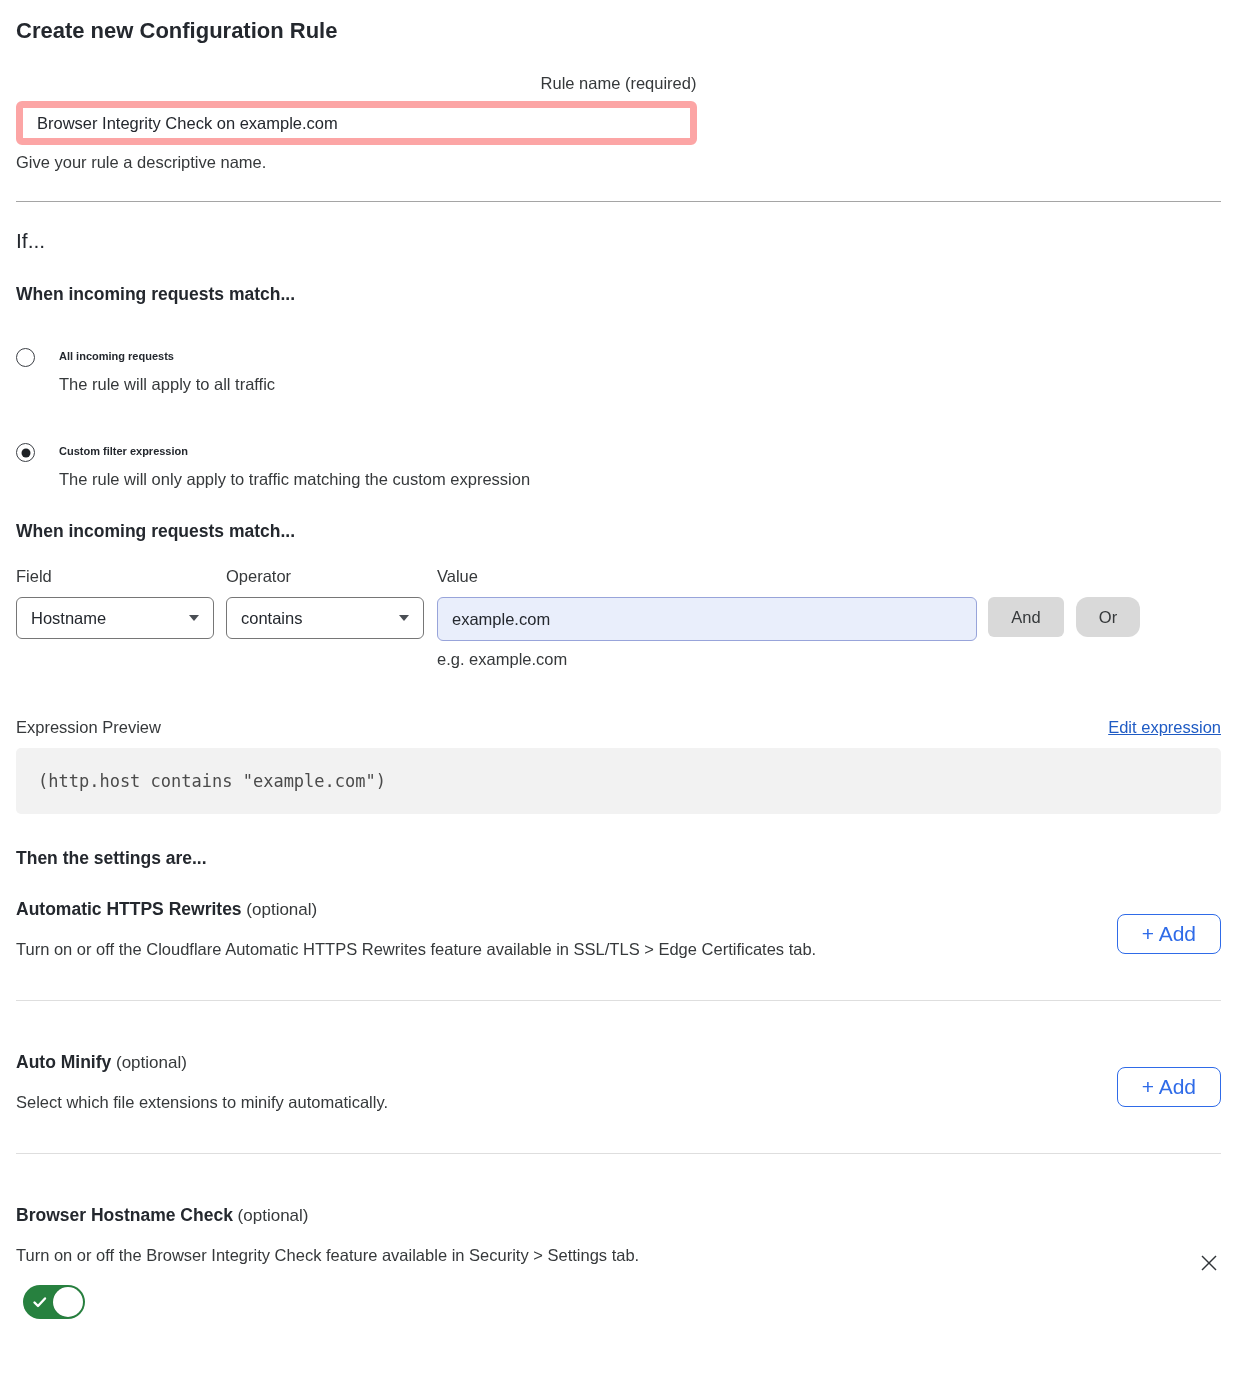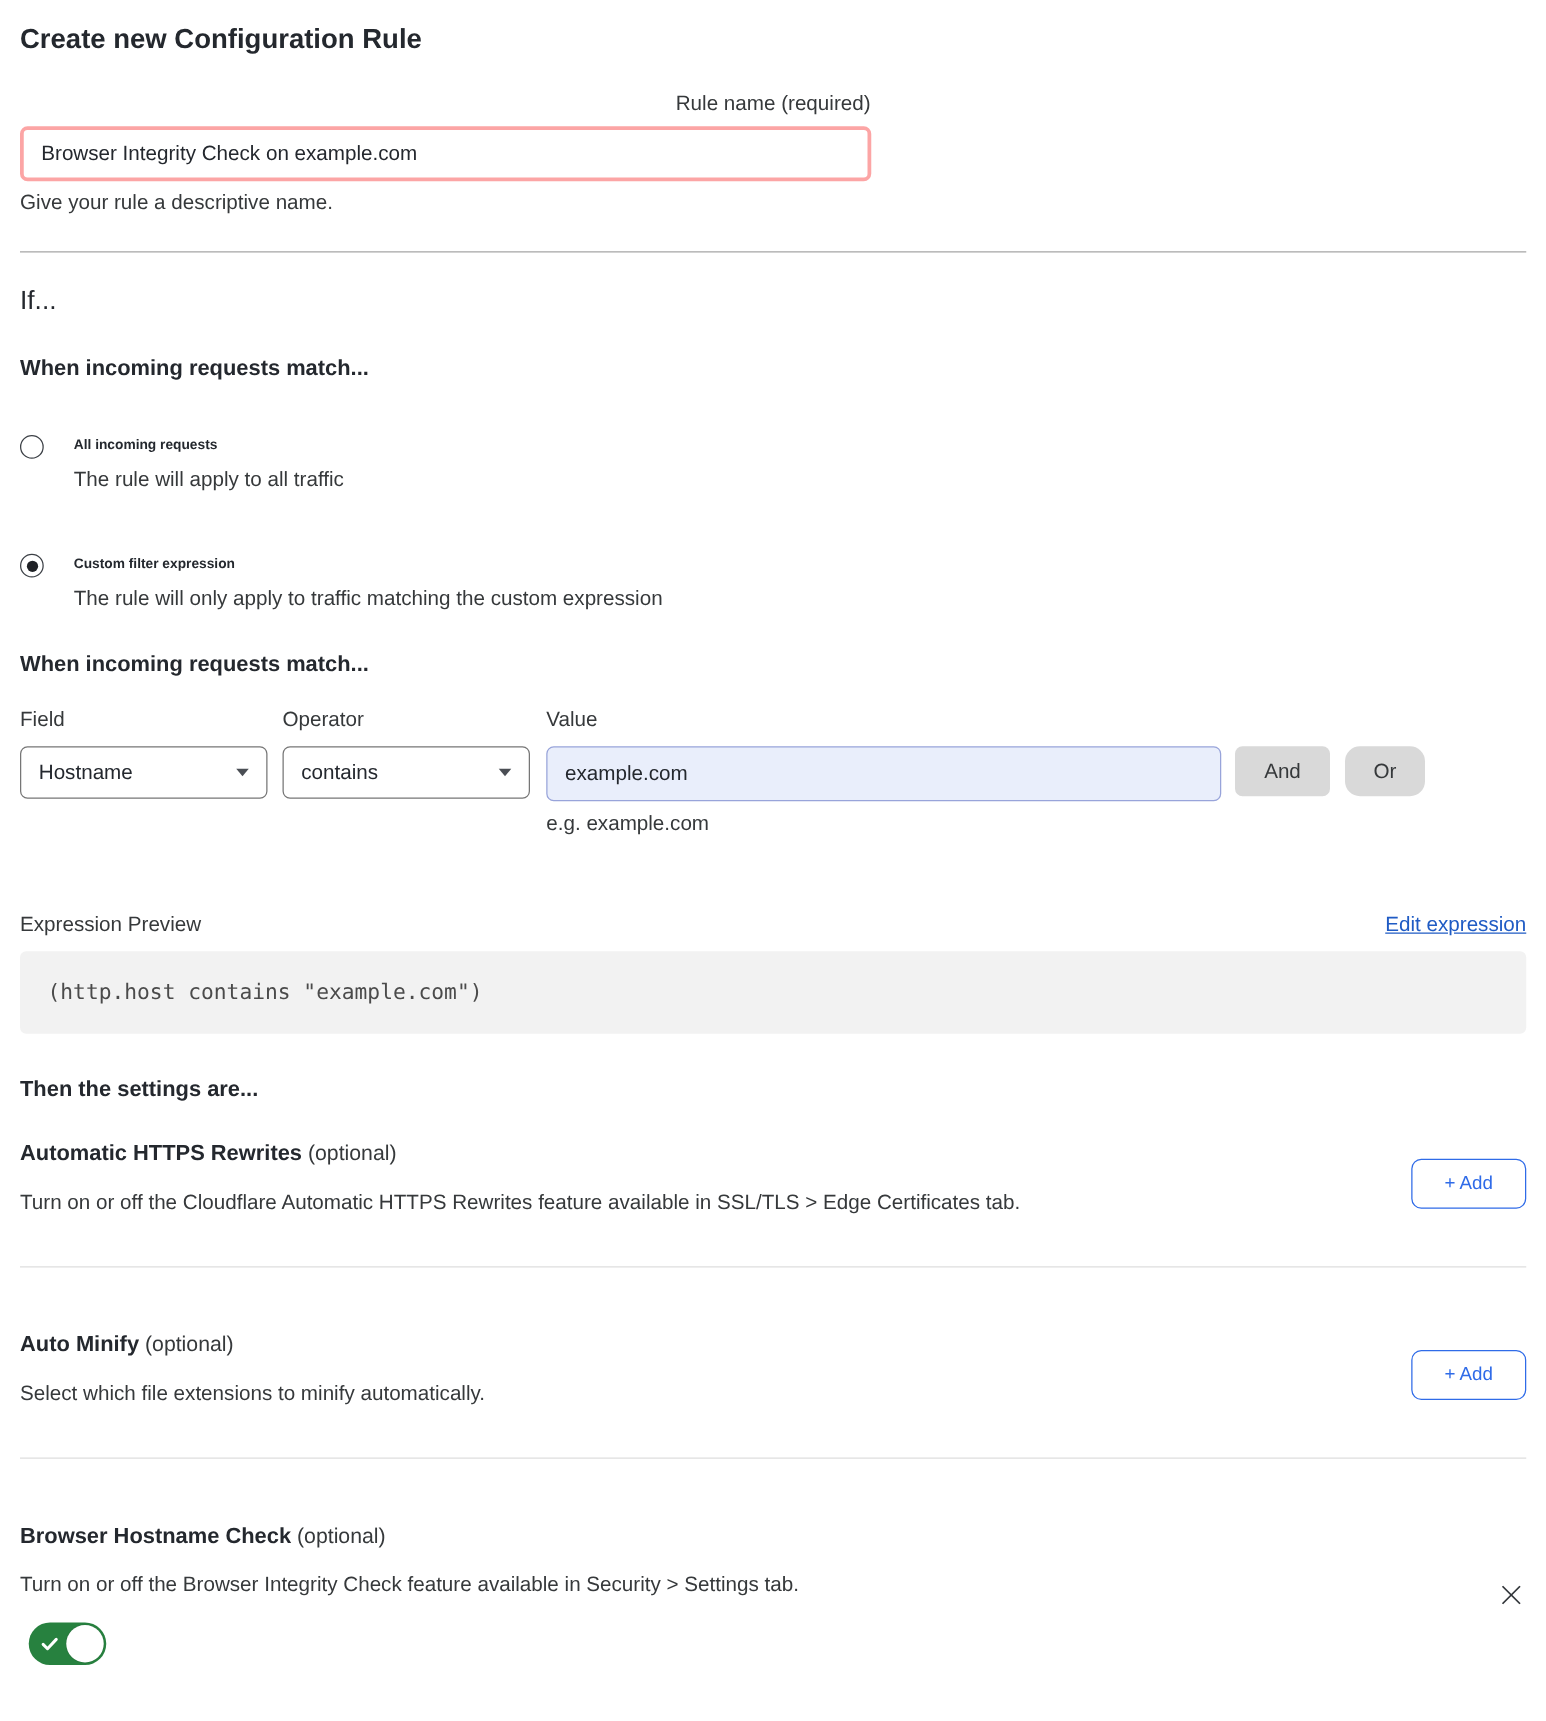--- a/index.html
+++ b/index.html
@@ -26,21 +26,21 @@
   .field-label {
     font-size: 16.5px;
     margin-top: 30px;
     text-align: center;
   }
   .rule-name-input {
     display: block;
     margin-top: 8px;
     width: 681px;
     height: 44px;
-    border: 3px solid #fca5a5;
+    border: 7px solid #fca5a5;
     border-radius: 6px;
     padding: 0 14px;
     font-size: 16.5px;
     font-family: "Liberation Sans", "DejaVu Sans", sans-serif;
     color: #24282e;
     outline: none;
     background: #ffffff;
   }
   .help-text {
     font-size: 16.5px;
@@ -171,21 +171,21 @@
   .value-help {
     font-size: 16.5px;
     margin-top: 9px;
     margin-left: 421px;
   }
   
   .preview-row {
     display: flex;
     justify-content: space-between;
     align-items: flex-end;
-    margin-top: 62px;
+    margin-top: 49px;
   }
   .preview-label { font-size: 16.5px; }
   .edit-link {
     font-size: 16.5px;
     color: #1f5bc4;
     text-decoration: underline;
     cursor: pointer;
   }
   .code-block {
     margin-top: 11px;
@@ -221,21 +221,21 @@
     line-height: 22px;
   }
   .add-button {
     margin-top: 8px;
     min-width: 92px;
     height: 40px;
     background: #ffffff;
     border: 1px solid #2f6be8;
     border-radius: 8px;
     color: #2f6be8;
-    font-size: 15px;
+    font-size: 21px;
     font-family: "Liberation Sans", "DejaVu Sans", sans-serif;
     padding: 0 24px;
     cursor: pointer;
   }
   .close-button {
     background: none;
     border: none;
     padding: 2px;
     margin-top: 2px;
     cursor: pointer;

